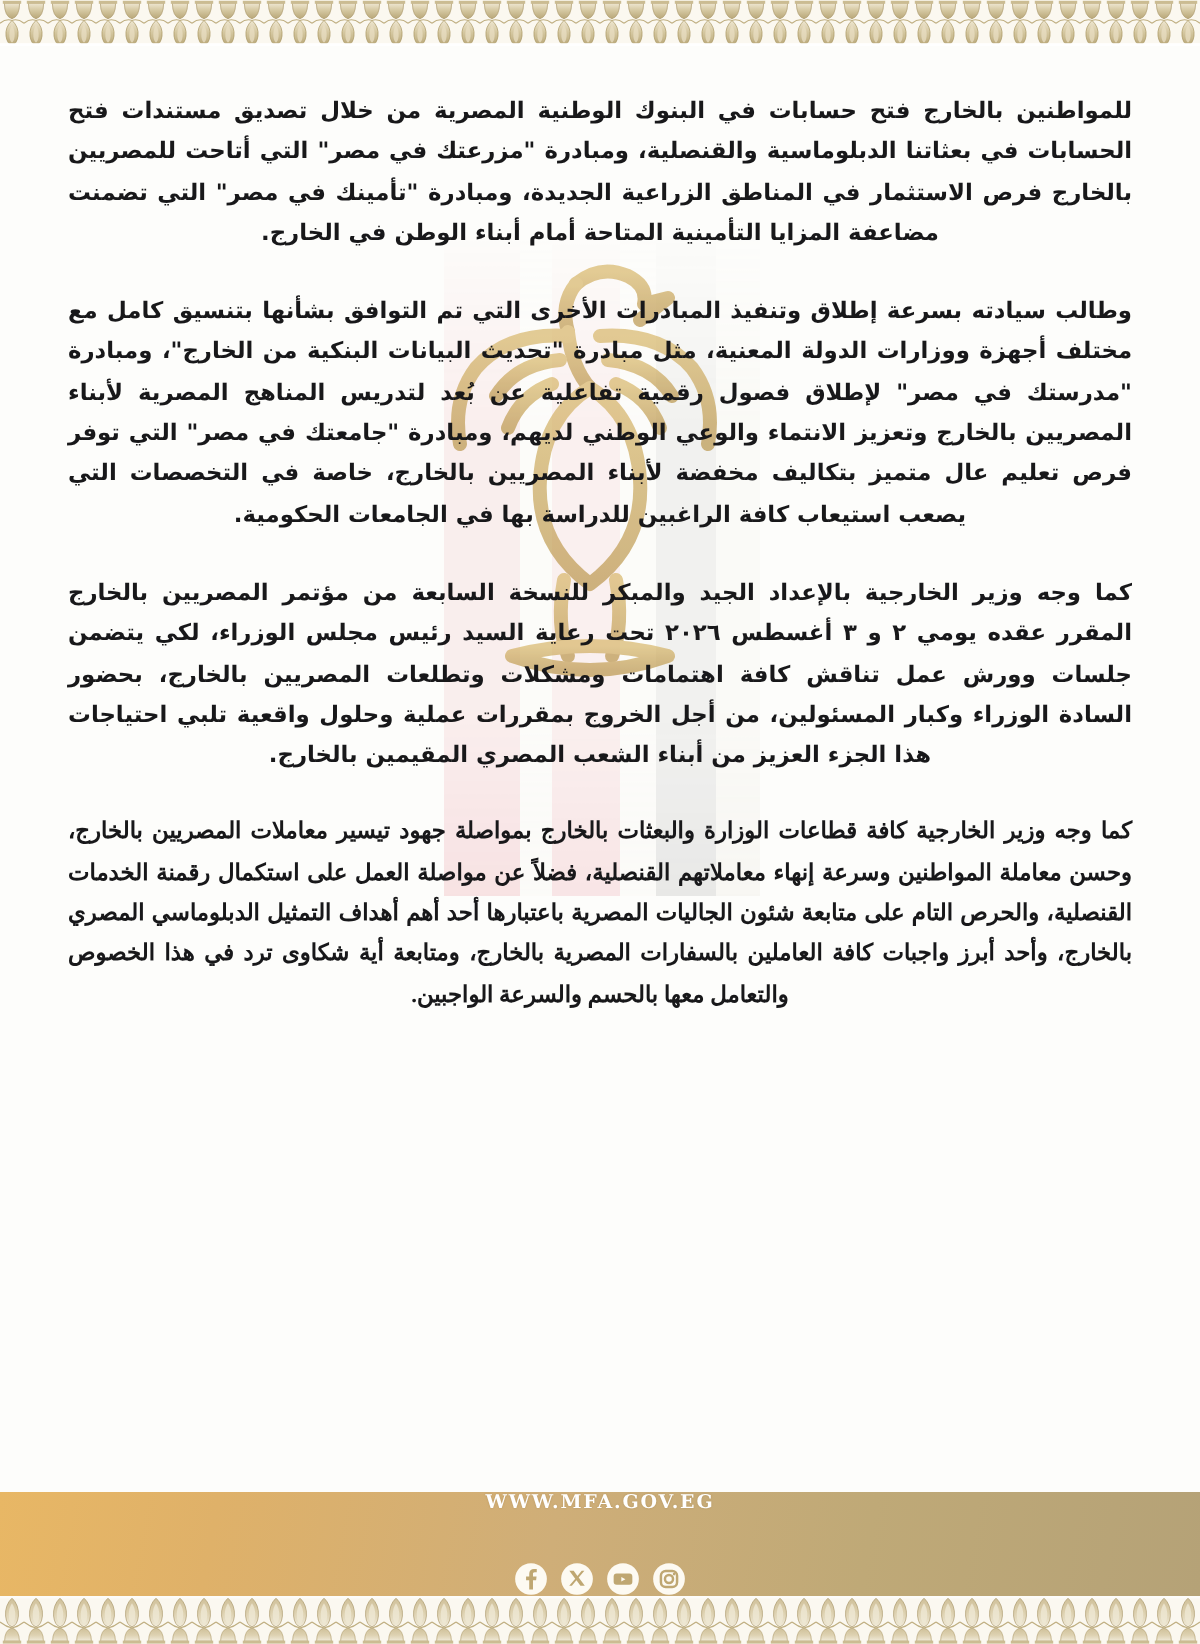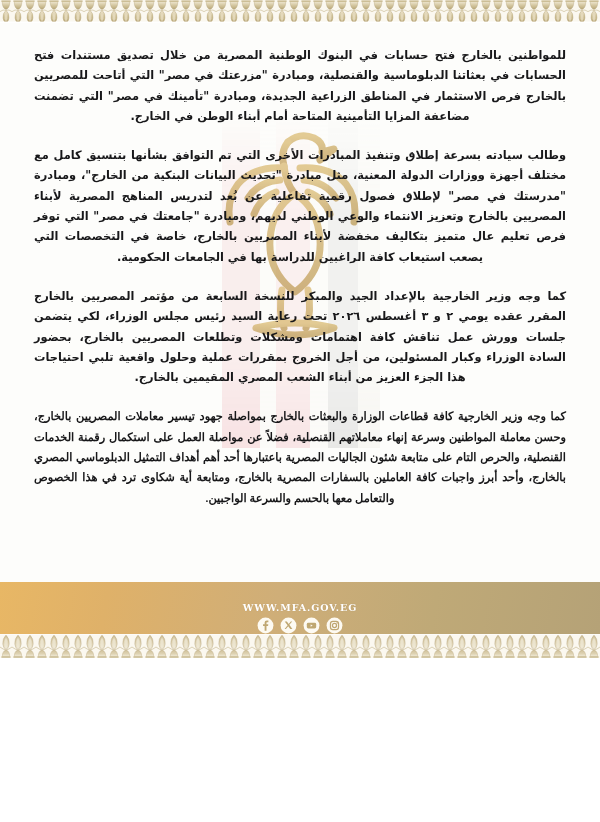--- a/index.html
+++ b/index.html
@@ -11,21 +11,21 @@
     height: 822px;
     background: #ffffff;
     font-family: "DejaVu Sans", "Liberation Sans", sans-serif;
     overflow: hidden;
     position: relative;
   }
 
   .page {
     position: relative;
     width: 600px;
-    height: 658px;
+    height: 822px;
     background: #fdfdfb;
     overflow: hidden;
   }
 
   
   .ornament-band {
     position: absolute;
     left: 0;
     width: 600px;
     overflow: hidden;
@@ -110,21 +110,21 @@
     background: linear-gradient(100deg,
         #e8b765 0%,
         #dfb169 18%,
         #cfae78 46%,
         #bfa977 72%,
         #b5a277 100%);
     z-index: 3;
     display: flex;
     flex-direction: column;
     align-items: center;
-    justify-content: flex-end;
+    justify-content: space-between;
     gap: 4px;
     margin-top: 31px;
   }
   .site-url {
     font-family: "DejaVu Serif", "Liberation Serif", serif;
     font-size: 9.5px;
     font-weight: 700;
     color: #ffffff;
     letter-spacing: 0.9px;
     direction: ltr;

